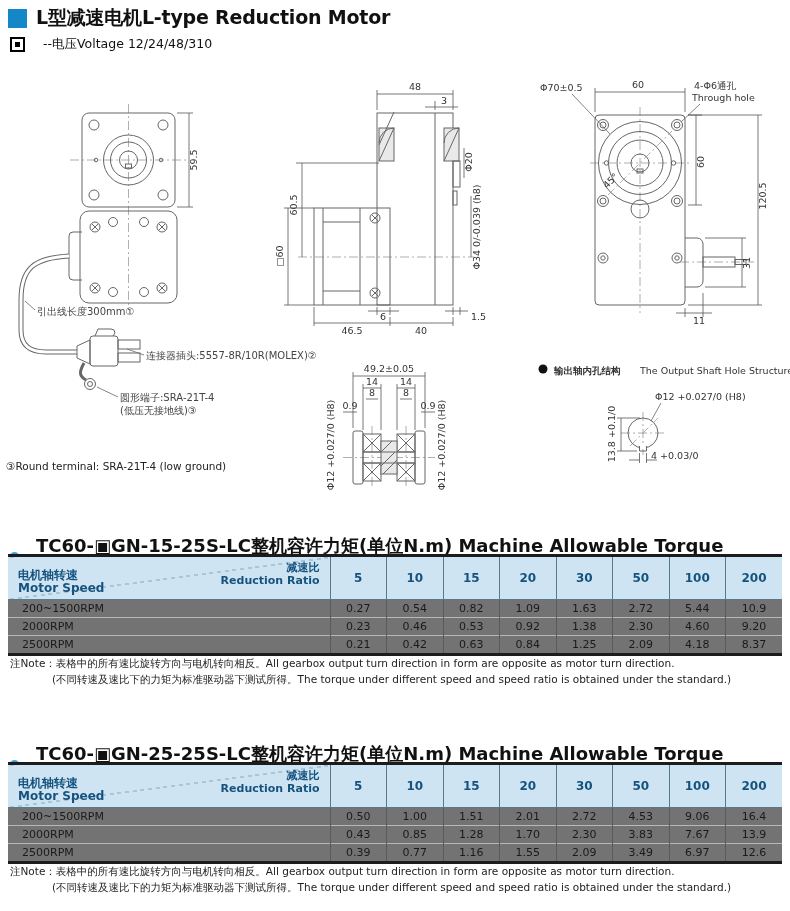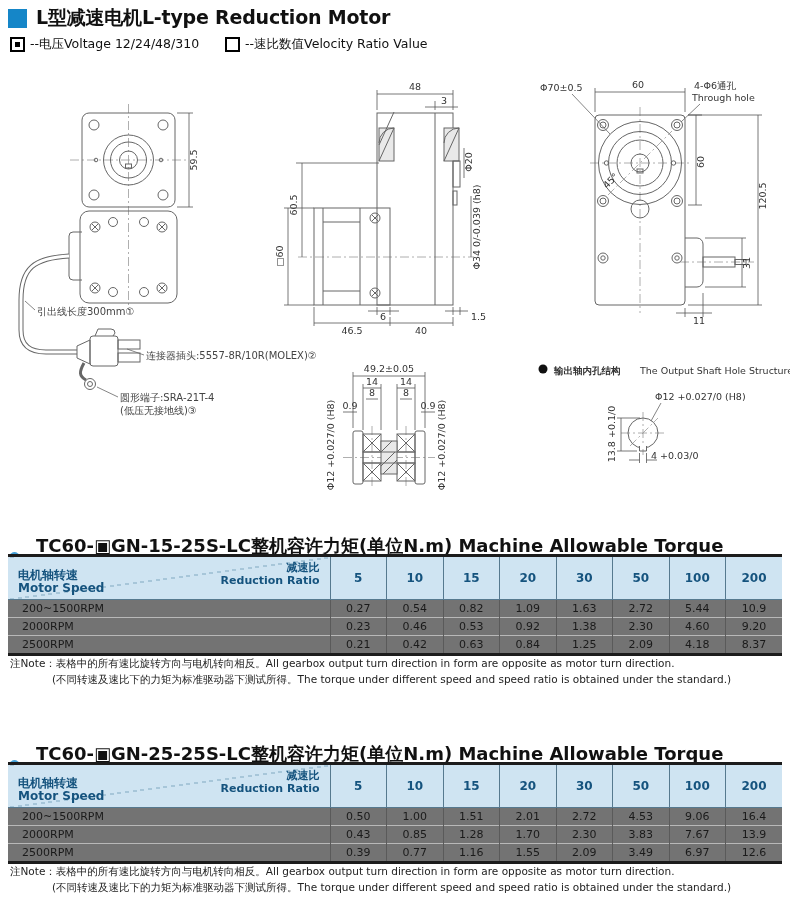--- a/index.html
+++ b/index.html
@@ -5,21 +5,21 @@
   html,body{margin:0;padding:0;}
   body{width:790px;height:911px;position:relative;background:#fff;overflow:hidden;
        font-family:"DejaVu Sans","Liberation Sans",sans-serif;color:#111;}
 
   
   .hdr{position:absolute;top:5px;left:8px;display:flex;align-items:center;gap:9px;}
   .hdr-sq{width:19px;height:19px;background:#1586c8;flex:0 0 auto;}
   .hdr-title{font-size:19px;font-weight:bold;letter-spacing:-0.2px;}
 
   .legend{position:absolute;top:36px;left:10px;display:flex;align-items:center;gap:26px;font-size:12.5px;}
-  .leg-item{display:flex;align-items:center;gap:5px;}
+  .leg-item{display:flex;align-items:center;gap:18px;}
   .sq{width:11px;height:11px;border:2px solid #000;display:flex;align-items:center;justify-content:center;flex:0 0 auto;}
   .sq i{width:5px;height:5px;background:#000;display:block;}
 
   
   svg{position:absolute;left:0;top:60px;}
   svg text{fill:#333;stroke:none;font-size:9.5px;font-family:"DejaVu Sans",sans-serif;}
   svg .lbl{font-size:10px;fill:#444;}
   svg .cl{stroke:#9a9a9a;stroke-dasharray:9 3 2 3;stroke-width:0.8;}
   svg .dim{stroke:#555;stroke-width:0.8;}
   svg .thin{stroke-width:0.8;}
@@ -62,24 +62,20 @@
   <div class="hdr-sq"></div>
   <div class="hdr-title">L型减速电机L-type Reduction Motor</div>
 </div>
 
 <div class="legend">
   <div class="leg-item">
     <span class="sq">
         <i></i>
       </span>
     <span>--电压Voltage 12/24/48/310</span>
-  </div>
-  <div class="leg-item">
-    <span class="sq"></span>
-    <span>--速比数值Velocity Ratio Value</span>
   </div>
 </div>
 
 <svg width="790" height="430" viewBox="0 60 790 430" stroke="#666" fill="none" stroke-width="1">
 
   <g>
     <line class="cl" x1="128.5" y1="104" x2="128.5" y2="310"></line>
     <line class="cl" x1="70" y1="160" x2="188" y2="160"></line>
     <rect x="82" y="113" width="93" height="94" rx="7"></rect>
     <circle cx="94" cy="125" r="5"></circle>
@@ -327,20 +323,21 @@
     <text x="615" y="434" text-anchor="middle" transform="rotate(-90 615 434)">13.8 +0.1/0</text>
     <line class="dim" x1="639.5" y1="453" x2="639.5" y2="463"></line>
     <line class="dim" x1="646.5" y1="453" x2="646.5" y2="463"></line>
     <line class="dim" x1="629" y1="460" x2="639.5" y2="460"></line>
     <line class="dim" x1="657" y1="460" x2="646.5" y2="460"></line>
     <text x="651" y="459" text-anchor="start">4 +0.03/0</text>
   </g>
 </svg>
 
 <div class="footnotes">
+  <span>③Round terminal: SRA-21T-4 (low ground)</span>
 </div>
 
 <div class="tbl-title" style="top:534px;">
   <span class="dot"></span>
   <span>TC60-▣GN-15-25S-LC整机容许力矩(单位N.m) Machine Allowable Torque (Unit:N.m)</span>
 </div>
 
 <table class="torque" style="top:554px;">
   <colgroup>
       <col class="c-speed">

